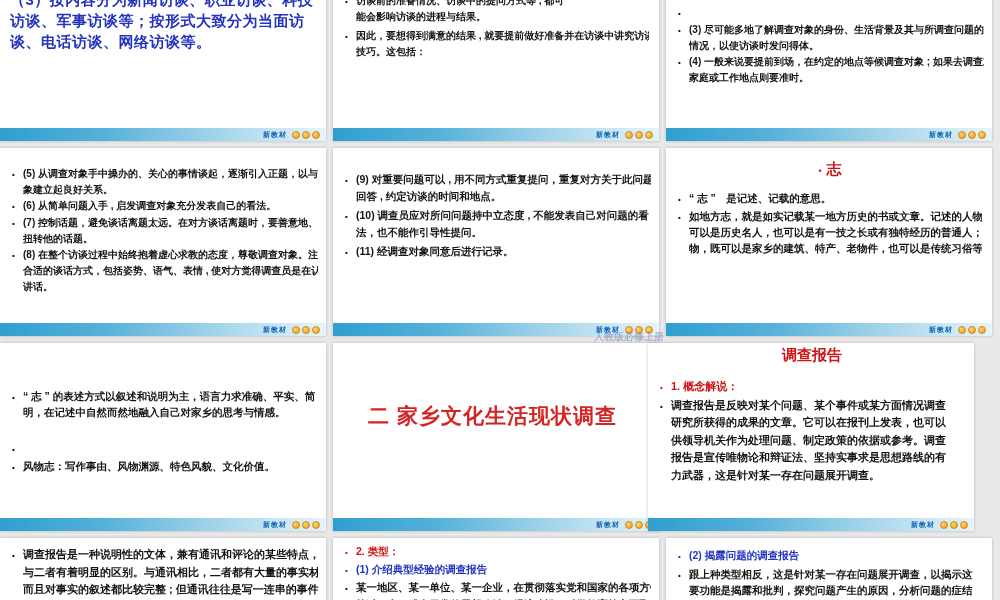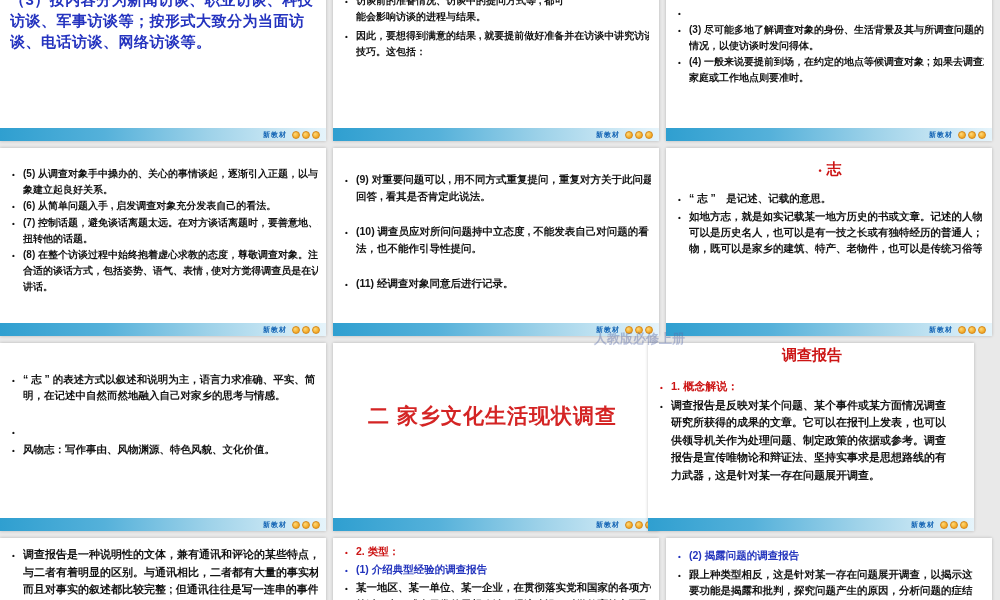--- a/index.html
+++ b/index.html
@@ -26,35 +26,35 @@
   .t-blue{color:#2334bd;font-weight:700;}
   .t-red{color:#cc1414;font-weight:700;}
   .slide-title{color:#cc1414;font-weight:700;text-align:center;}
   
   .c11{padding:36px 8px 0 10px;font-size:15px;line-height:21px;color:#2433bf;font-weight:700;letter-spacing:.5px;}
   .c12{padding:40px 10px 0 12px;font-size:10px;line-height:16px;}
   .c12 .item+.item{margin-top:3px;}
   .c13{padding:52px 8px 0 12px;font-size:10px;line-height:16px;}
   .c21{padding:18px 8px 0 12px;font-size:10px;line-height:16px;}
   .c22{padding:23px 8px 0 12px;font-size:10.5px;line-height:16.5px;}
-  .c22 .item+.item{margin-top:19px;}
+  .c22 .item+.item{margin-top:3px;}
   .c23{padding:12px 10px 0 12px;font-size:10.5px;line-height:16px;}
   .c23 .slide-title{font-size:15px;line-height:17px;display:flex;justify-content:center;gap:5px;margin-bottom:10px;}
   .tdot::before{content:"•";font-size:9px;color:#cc1414;}
-  .c31{padding:28px 8px 0 12px;font-size:10.5px;line-height:16px;}
+  .c31{padding:28px 8px 0 12px;font-size:10.5px;line-height:16px;margin-top:17px;}
   .c31 .gap-item{margin-top:20px;}
   .c32{padding:60px 13px 0 6px;}
   .c32 .slide-title{font-size:21px;line-height:26px;color:#d42424;letter-spacing:1px;white-space:nowrap;}
   .c33{padding:3px 10px 0 12px;font-size:11px;line-height:17.5px;}
   .c33 .slide-title{font-size:15px;line-height:18px;}
   .c33 .heading-item{margin-top:14px;}
   .c41{padding:8px 8px 0 12px;font-size:11px;line-height:17.5px;}
   .c42{padding:5px 8px 0 12px;font-size:10.5px;line-height:17px;}
   .c43{padding:9px 8px 0 12px;font-size:10.5px;line-height:16.5px;}
-  .watermark{position:absolute;left:594px;top:330px;font-size:13px;font-weight:700;
+  .watermark{position:absolute;left:594px;top:330px;font-size:10px;font-weight:700;
              color:rgba(90,110,170,.42);white-space:nowrap;}
 </style>
 </head>
 <body>
 
 <div class="canvas">
 
   <div class="slide" style="left:0;top:-47px">
     <div class="content c11">
       <div class="ln">（3）按内容分为新闻访谈、职业访谈、科技</div>
@@ -160,21 +160,21 @@
         <span class="coin"></span>
     </div>
   </div>
 
   <div class="slide" style="left:333px;top:148px">
     <div class="content c22">
       <div class="item t-black">
         <span class="dot"></span>
         <div class="txt">
           <div class="ln">(9) 对重要问题可以 , 用不同方式重复提问，重复对方关于此问题的</div>
-          <div class="ln">回答 , 看其是否肯定此说法。</div>
+          <div class="ln">回答 , 约定访谈的时间和地点。</div>
         </div>
       </div>
       <div class="item t-black">
         <span class="dot"></span>
         <div class="txt">
           <div class="ln">(10) 调查员应对所问问题持中立态度 , 不能发表自己对问题的看</div>
           <div class="ln">法，也不能作引导性提问。</div>
         </div>
       </div>
       <div class="item t-black">

